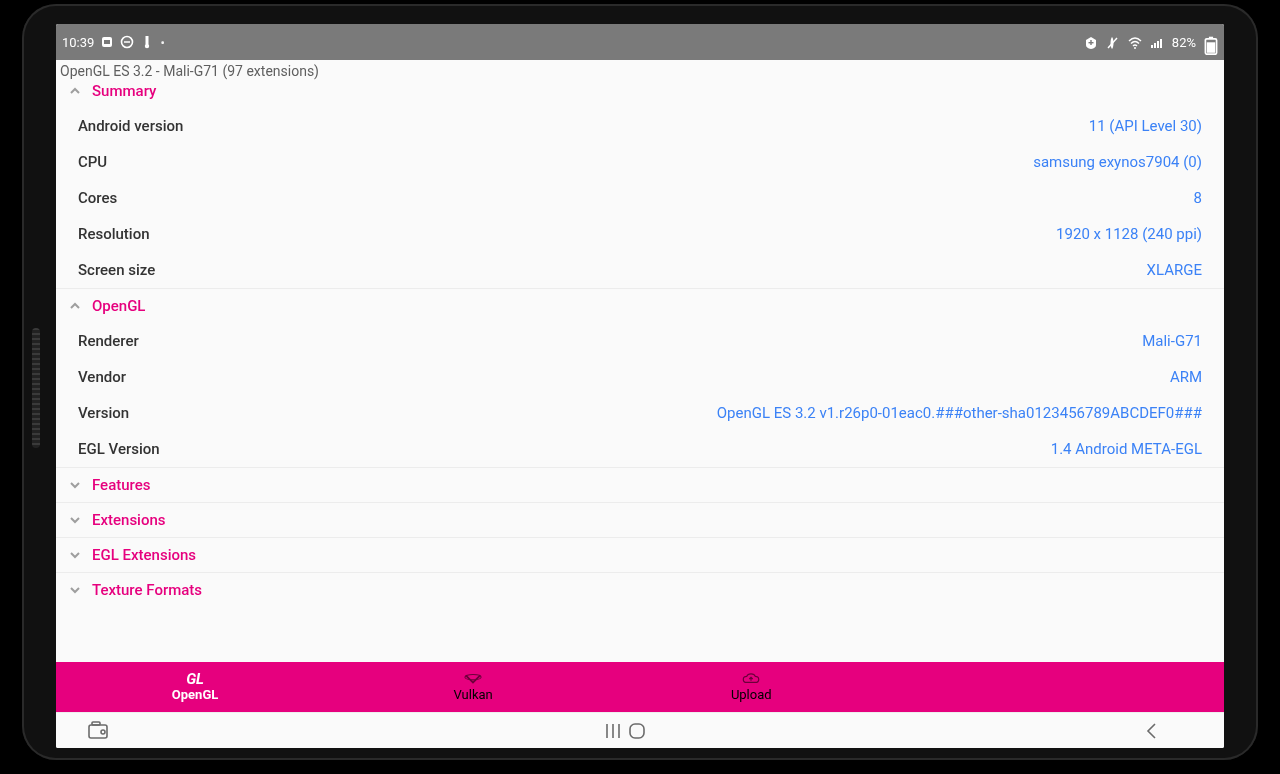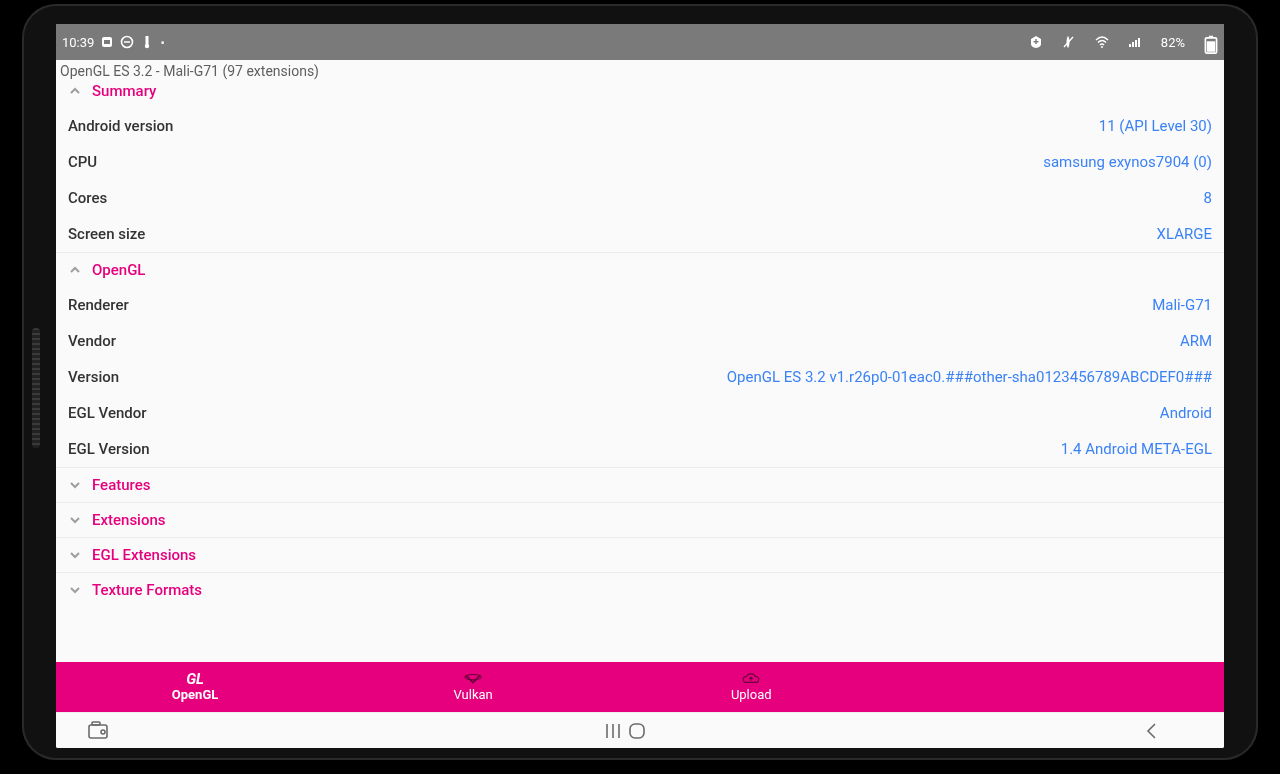--- a/index.html
+++ b/index.html
@@ -39,21 +39,21 @@
     background: #7a7a7a;
     color: #fff;
     display: flex;
     align-items: center;
     justify-content: space-between;
     padding: 0 6px;
     font-size: 13px;
     font-weight: 400;
   }
   .status-left { display: flex; align-items: center; gap: 6px; }
-  .status-right { display: flex; align-items: center; gap: 19px; }
+  .status-right { display: flex; align-items: flex-end; gap: 8px; }
   .status-ico { width: 14px; height: 14px; display:inline-block; }
 
   .subtitle-bar {
     height: 22px;
     background: #fafafa;
     color: #5f5f5f;
     font-size: 14px;
     padding: 0 4px;
     display: flex;
     align-items: center;
@@ -76,21 +76,21 @@
     border-top: 1px solid #ececec;
   }
   .section-header:first-child { border-top: none; padding-top: 0; }
   .chev { width: 14px; height: 14px; flex: none; }
   .chev svg { stroke: #9e9e9e; stroke-width: 2; fill: none; }
 
   .row {
     display: flex;
     justify-content: space-between;
     align-items: center;
-    padding: 9px 12px;
+    padding: 9px 22px;
     font-size: 15px;
     color: #333;
   }
   .row .label { color: #333; font-weight: 500; }
   .row .value { color: #3b82f6; text-align: right; }
 
   .bottom-tabs {
     height: 50px;
     background: #e6007e;
     display: flex;
@@ -99,21 +99,21 @@
     flex: 1;
     display: flex;
     flex-direction: column;
     align-items: center;
     justify-content: center;
     gap: 1px;
     color: #fff;
     font-size: 13px;
   }
   .tab.active { color: #fff; font-weight: 700; }
-  .tab.inactive { color: #ffffff; }
+  .tab.inactive { color: #000000; }
   .tab .tico { width: 18px; height: 14px; display:flex; align-items:center; justify-content:center; font-style: italic; font-weight: 700; font-size: 15px; }
   .tab .tico.small { font-size: 13px; font-weight: 500; }
 
   .navbar {
     height: 36px;
     background: #fafafa;
     display: flex;
     align-items: center;
     justify-content: space-around;
     border-top: 1px solid #eee;
@@ -212,20 +212,24 @@
       </div>
       <div class="row">
         <span class="label">CPU</span>
         <span class="value">samsung  exynos7904 (0)</span>
       </div>
       <div class="row">
         <span class="label">Cores</span>
         <span class="value">8</span>
       </div>
       <div class="row">
+        <span class="label">Resolution</span>
+        <span class="value">1920 x 1128 (240 ppi)</span>
+      </div>
+      <div class="row">
         <span class="label">Screen size</span>
         <span class="value">XLARGE</span>
       </div>
 
       <div class="section-header">
         <span class="chev">
           <svg viewBox="0 0 14 14">
               <polyline points="3,9 7,5 11,9"></polyline>
             </svg>
         </span>
@@ -235,24 +239,20 @@
         <span class="label">Renderer</span>
         <span class="value">Mali-G71</span>
       </div>
       <div class="row">
         <span class="label">Vendor</span>
         <span class="value">ARM</span>
       </div>
       <div class="row">
         <span class="label">Version</span>
         <span class="value">OpenGL ES 3.2 v1.r26p0-01eac0.###other-sha0123456789ABCDEF0###</span>
-      </div>
-      <div class="row">
-        <span class="label">EGL Vendor</span>
-        <span class="value">Android</span>
       </div>
       <div class="row">
         <span class="label">EGL Version</span>
         <span class="value">1.4 Android META-EGL</span>
       </div>
 
       <div class="section-header">
         <span class="chev">
           <svg viewBox="0 0 14 14">
               <polyline points="3,5 7,9 11,5"></polyline>

